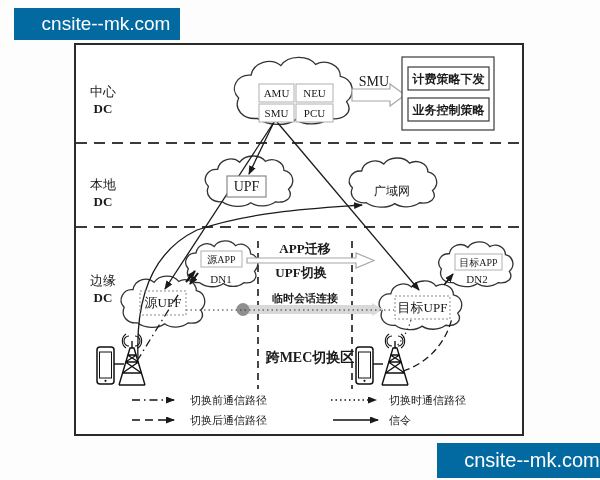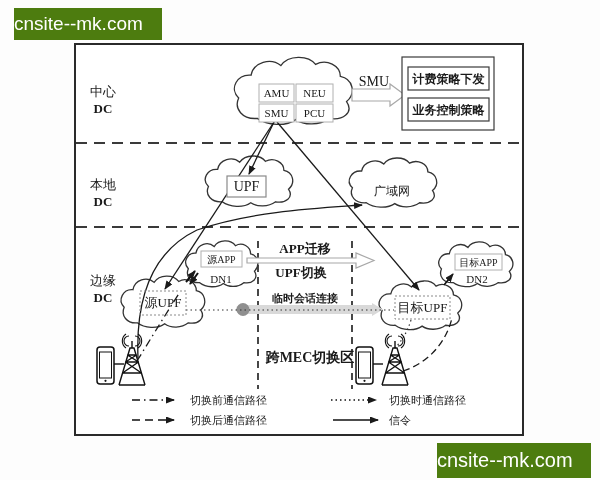--- a/index.html
+++ b/index.html
@@ -1,21 +1,21 @@
 <!DOCTYPE html>
 <html><head>
 <meta charset="utf-8">
 <style>
   html,body{margin:0;padding:0;background:#ffffff;}
   #stage{position:relative;width:600px;height:480px;background:#fdfdfd;overflow:hidden;
          font-family:"Liberation Serif", serif;}
   #diagram{position:absolute;left:0;top:0;}
-  .wm{position:absolute;background:#4d7c0f;color:#ffffff;
+  .wm{position:absolute;background:#0369a1;color:#ffffff;
       font-family:"Liberation Sans", sans-serif;
-      display:flex;align-items:center;}
+      display:flex;align-items:center;justify-content:center;padding-left:18px;}
   #wm-top{left:14px;top:8px;width:148px;height:32px;font-size:19px;}
   #wm-bottom{left:437px;top:443px;width:154px;height:35px;font-size:20px;}
   text{fill:#1a1a1a;}
   .cloud{fill:#ffffff;stroke:#333333;stroke-width:1.3px;}
   .box{fill:#ffffff;stroke:#b0b0b0;stroke-width:1px;}
   .dotbox{fill:none;stroke:#8a8a8a;stroke-width:1px;stroke-dasharray:2,2;}
   .pbox{fill:#ffffff;stroke:#3a3a3a;stroke-width:1.2px;}
   .sig{stroke:#1a1a1a;stroke-width:1.3px;fill:none;}
   .hollow{fill:#ffffff;stroke:#a8a8a8;stroke-width:1.2px;}
   .t11{font-size:11px;} .t10{font-size:10px;} .t12{font-size:12px;}

